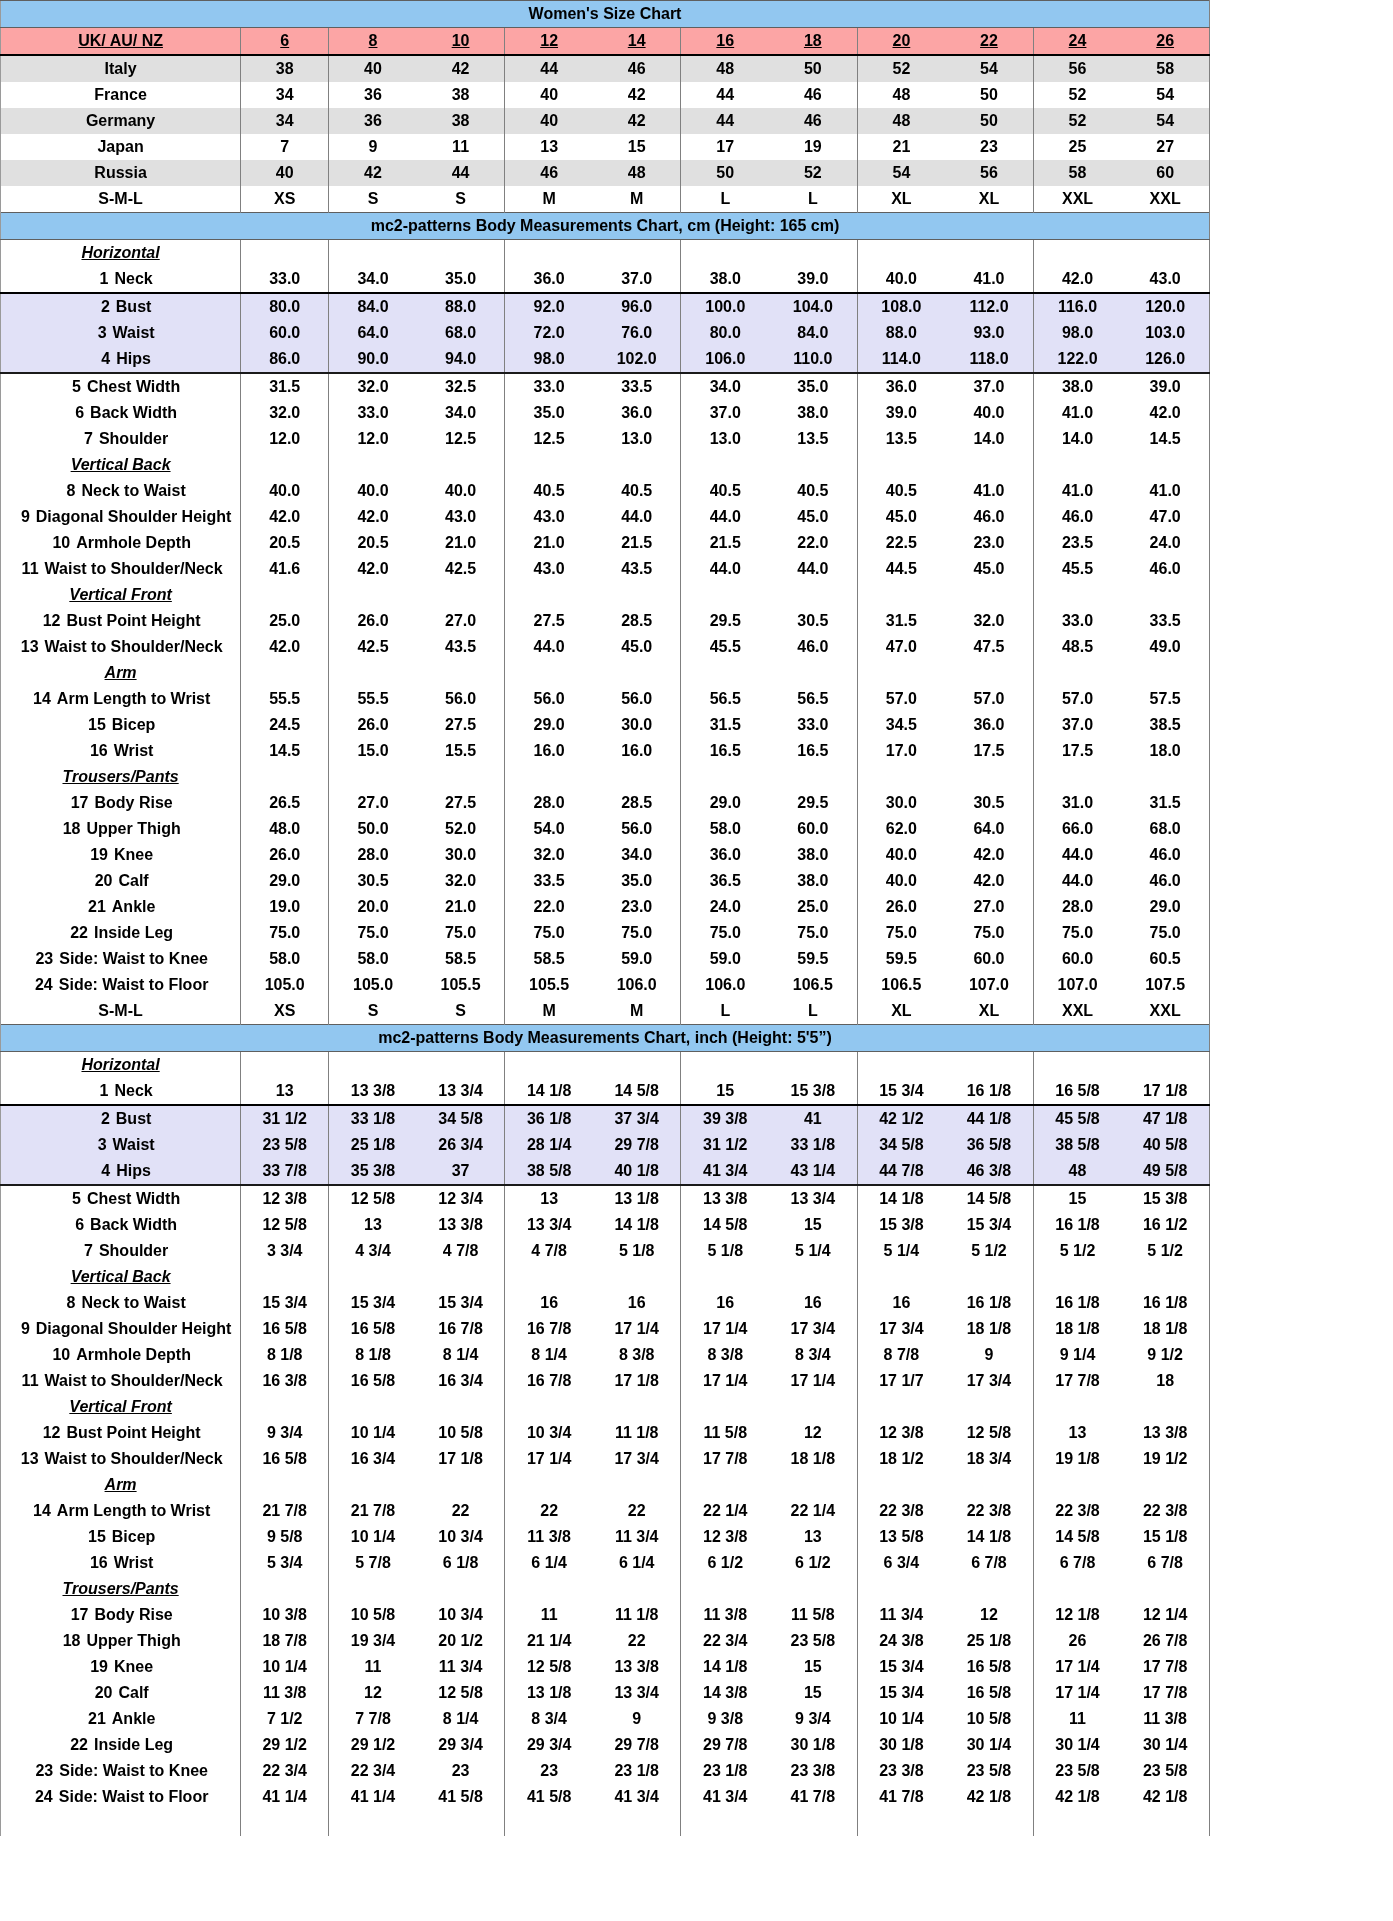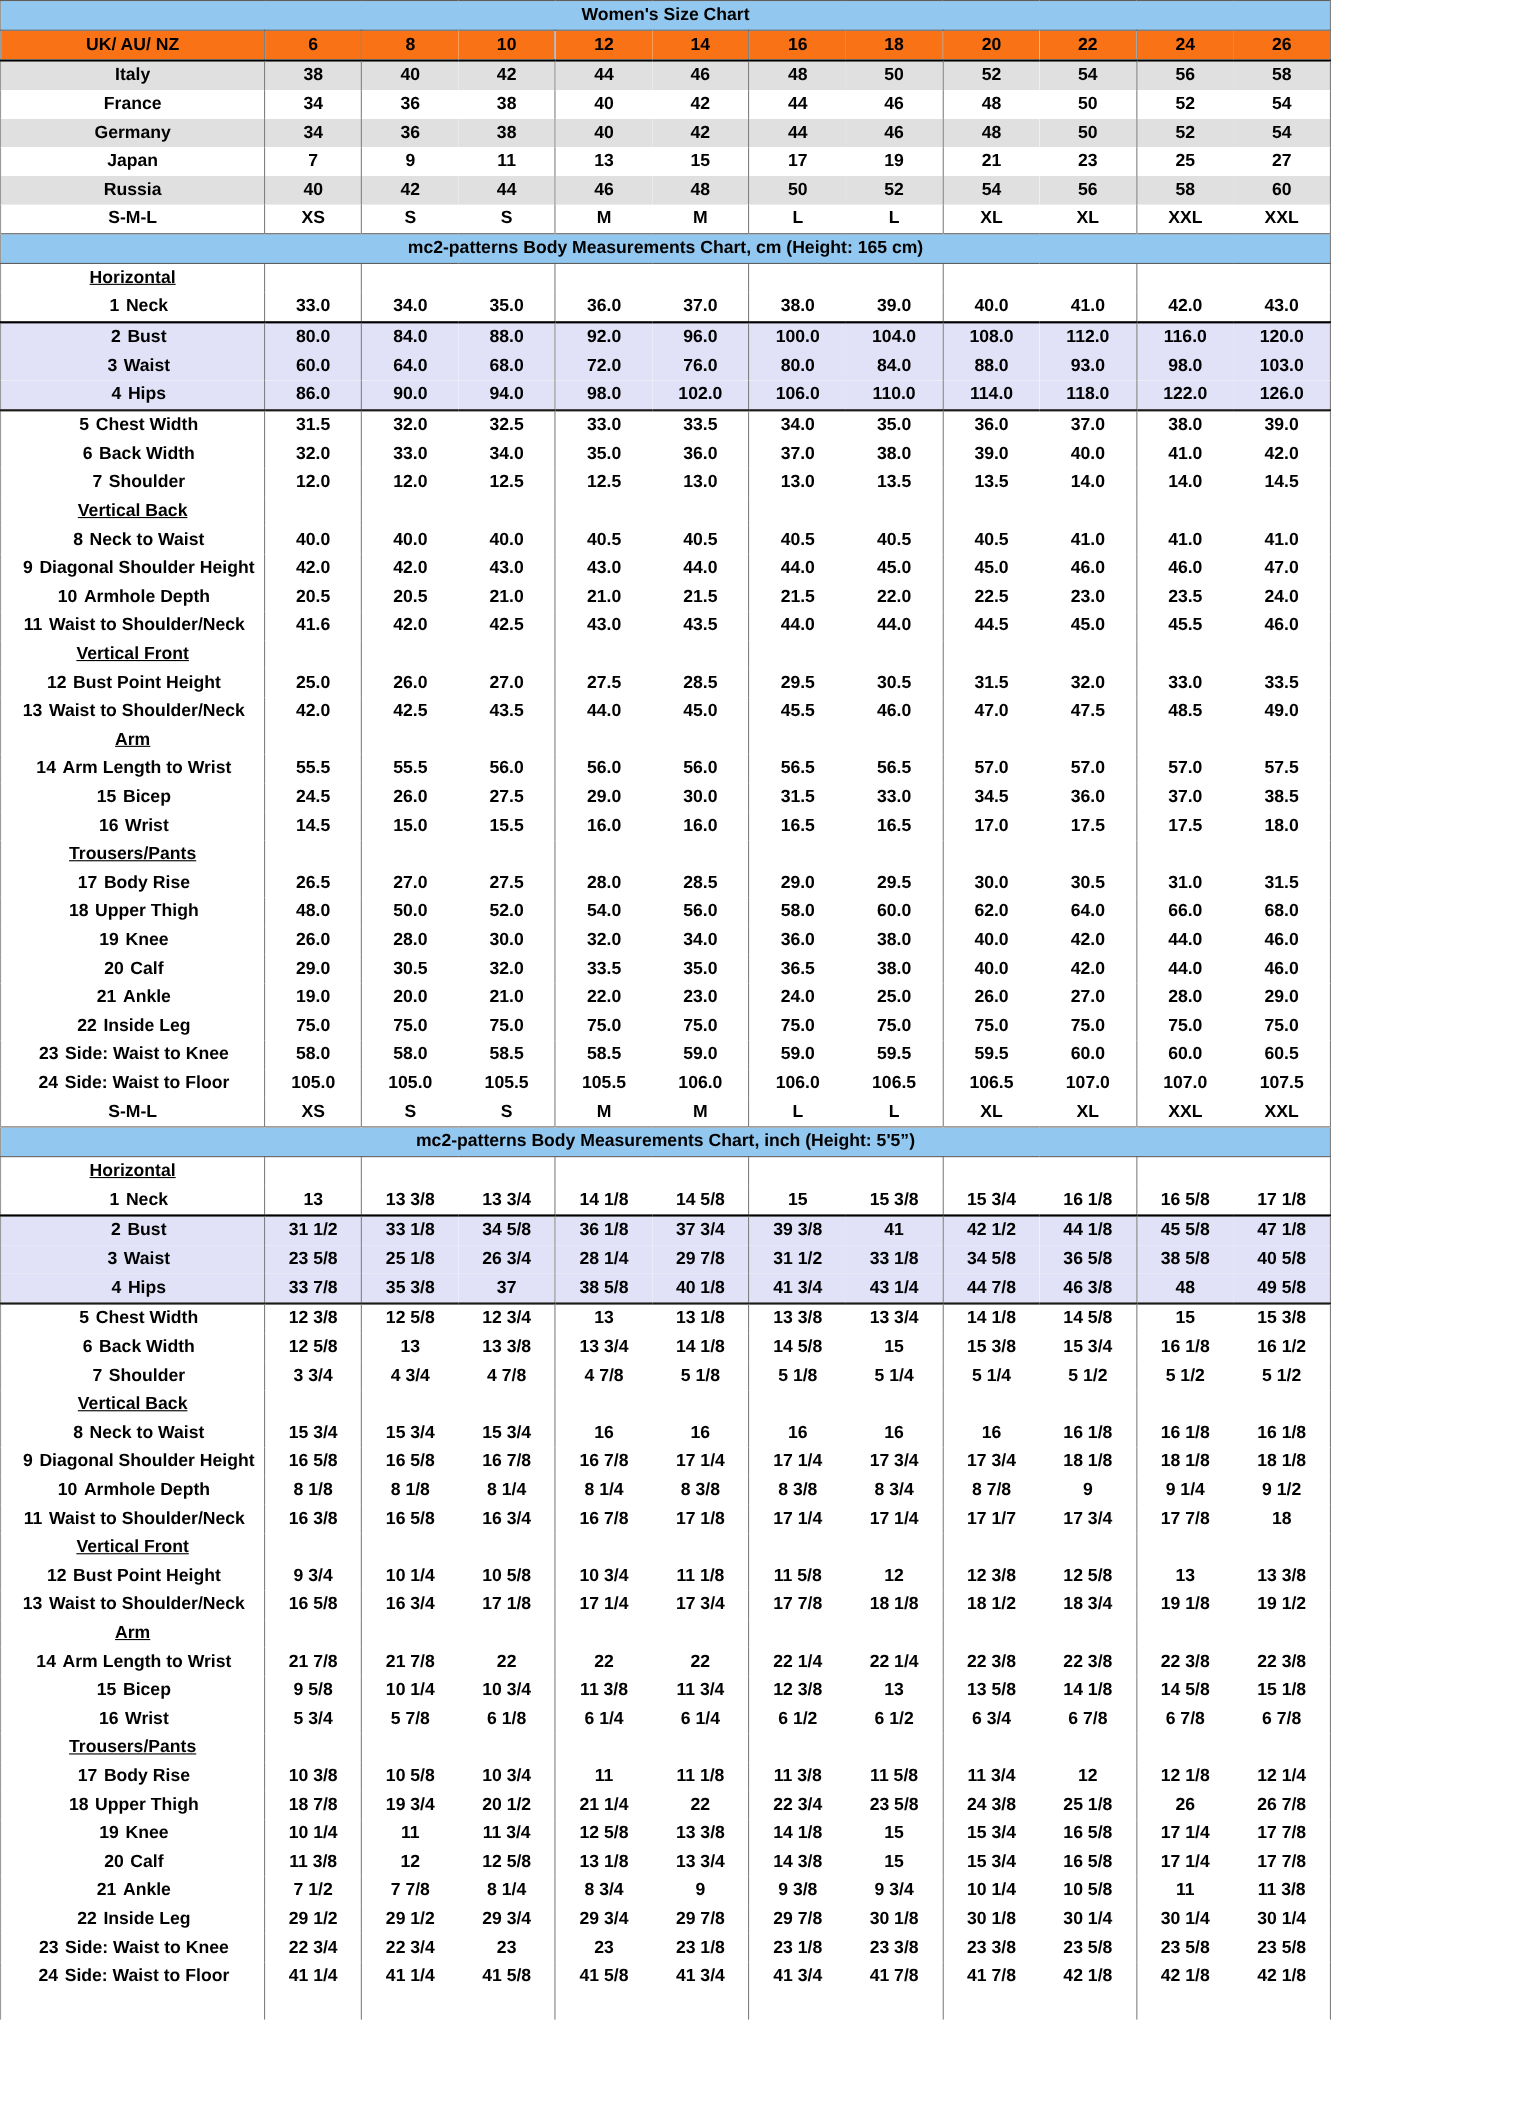--- a/index.html
+++ b/index.html
@@ -29,31 +29,31 @@
   
   td.gb { border-left: 1px solid #808080; }
   td.gr { border-right: 1px solid #808080; }
   td.le { border-left: 1px solid #9a9a9a; }
   
   td.rowlabel { text-align: left; }
   td.toplabel { text-align: center; }
   span.num { display: inline-block; width: 26px; text-align: right; padding-right: 6px; box-sizing: border-box; }
   span.lbl { }
   
-  td.heading { text-align: center; }
+  td.heading { text-align: center; font-style: italic; }
   td.heading span { text-decoration: underline; }
   
   td.bar {
     background: #92c7f0;
     color: #000a3c;
     border-top: 1px solid #5f5f5f;
     border-bottom: 1px solid #5f5f5f;
   }
   
-  tr.shade-yellow td { background: #f97316; }
+  tr.shade-yellow td { background: #fca5a5; text-decoration: underline; }
   tr.shade-gray td { background: #e0e0e0; }
   tr.shade-lavender td { background: #e1e1f7; }
   
   tr.sep-top td { border-top: 2px solid #000000; }
   tr.sep-bottom td { border-bottom: 2px solid #1a1a1a; }
   
   td.blue { color: #0f0fd8; }
 </style>
 </head>
 <body>

